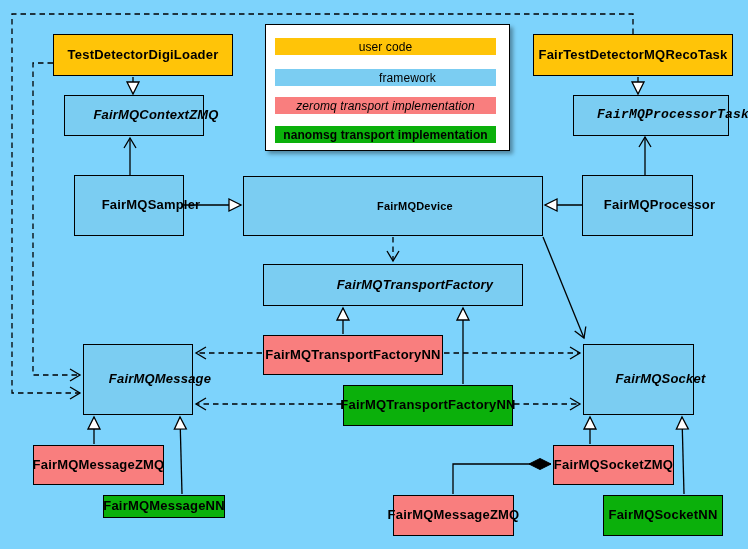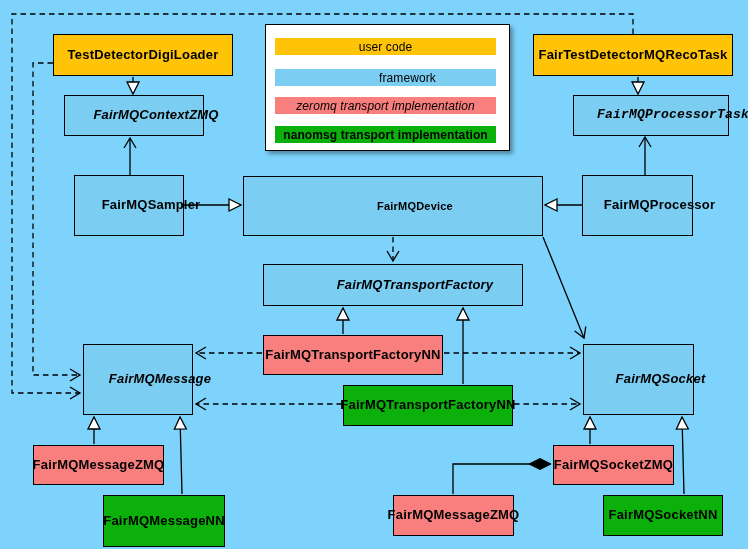--- a/index.html
+++ b/index.html
@@ -109,21 +109,21 @@
   <div class="node zmq" style="left:263px;top:335px;width:180px;height:40px;">FairMQTransportFactoryNN</div>
 
   <div class="node nn" style="left:343px;top:385px;width:170px;height:41px;">FairMQTransportFactoryNN</div>
 
   <div class="node framework abstract" style="left:83px;top:344px;width:110px;height:71px;">FairMQMessage</div>
 
   <div class="node framework abstract" style="left:583px;top:344px;width:111px;height:71px;">FairMQSocket</div>
 
   <div class="node zmq" style="left:33px;top:445px;width:131px;height:40px;">FairMQMessageZMQ</div>
 
-  <div class="node nn" style="left:103px;top:495px;width:122px;height:52px;">FairMQMessageNN</div>
+  <div class="node nn" style="left:103px;top:495px;width:122px;height:23px;">FairMQMessageNN</div>
 
   <div class="node zmq" style="left:553px;top:445px;width:121px;height:40px;">FairMQSocketZMQ</div>
 
   <div class="node zmq" style="left:393px;top:495px;width:121px;height:41px;">FairMQMessageZMQ</div>
 
   <div class="node nn" style="left:603px;top:495px;width:120px;height:41px;">FairMQSocketNN</div>
 
 </div>
 
 </body></html>

